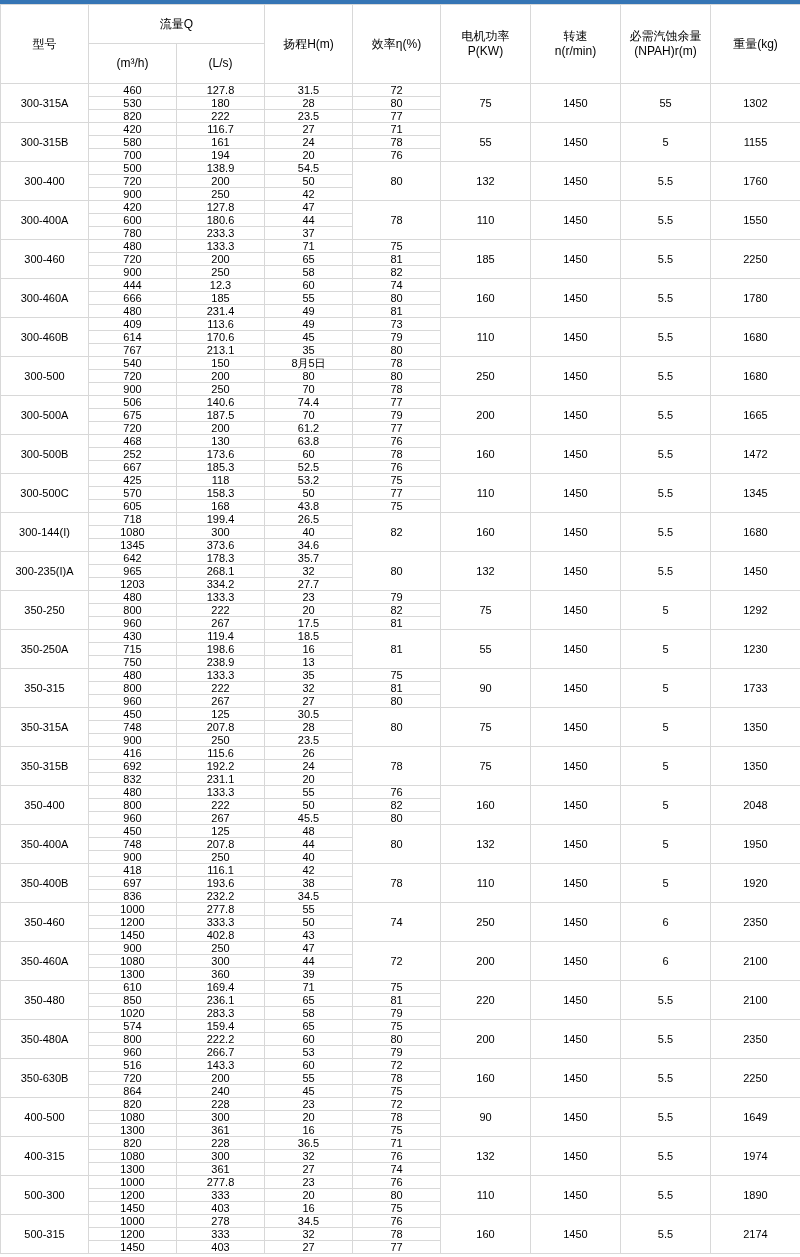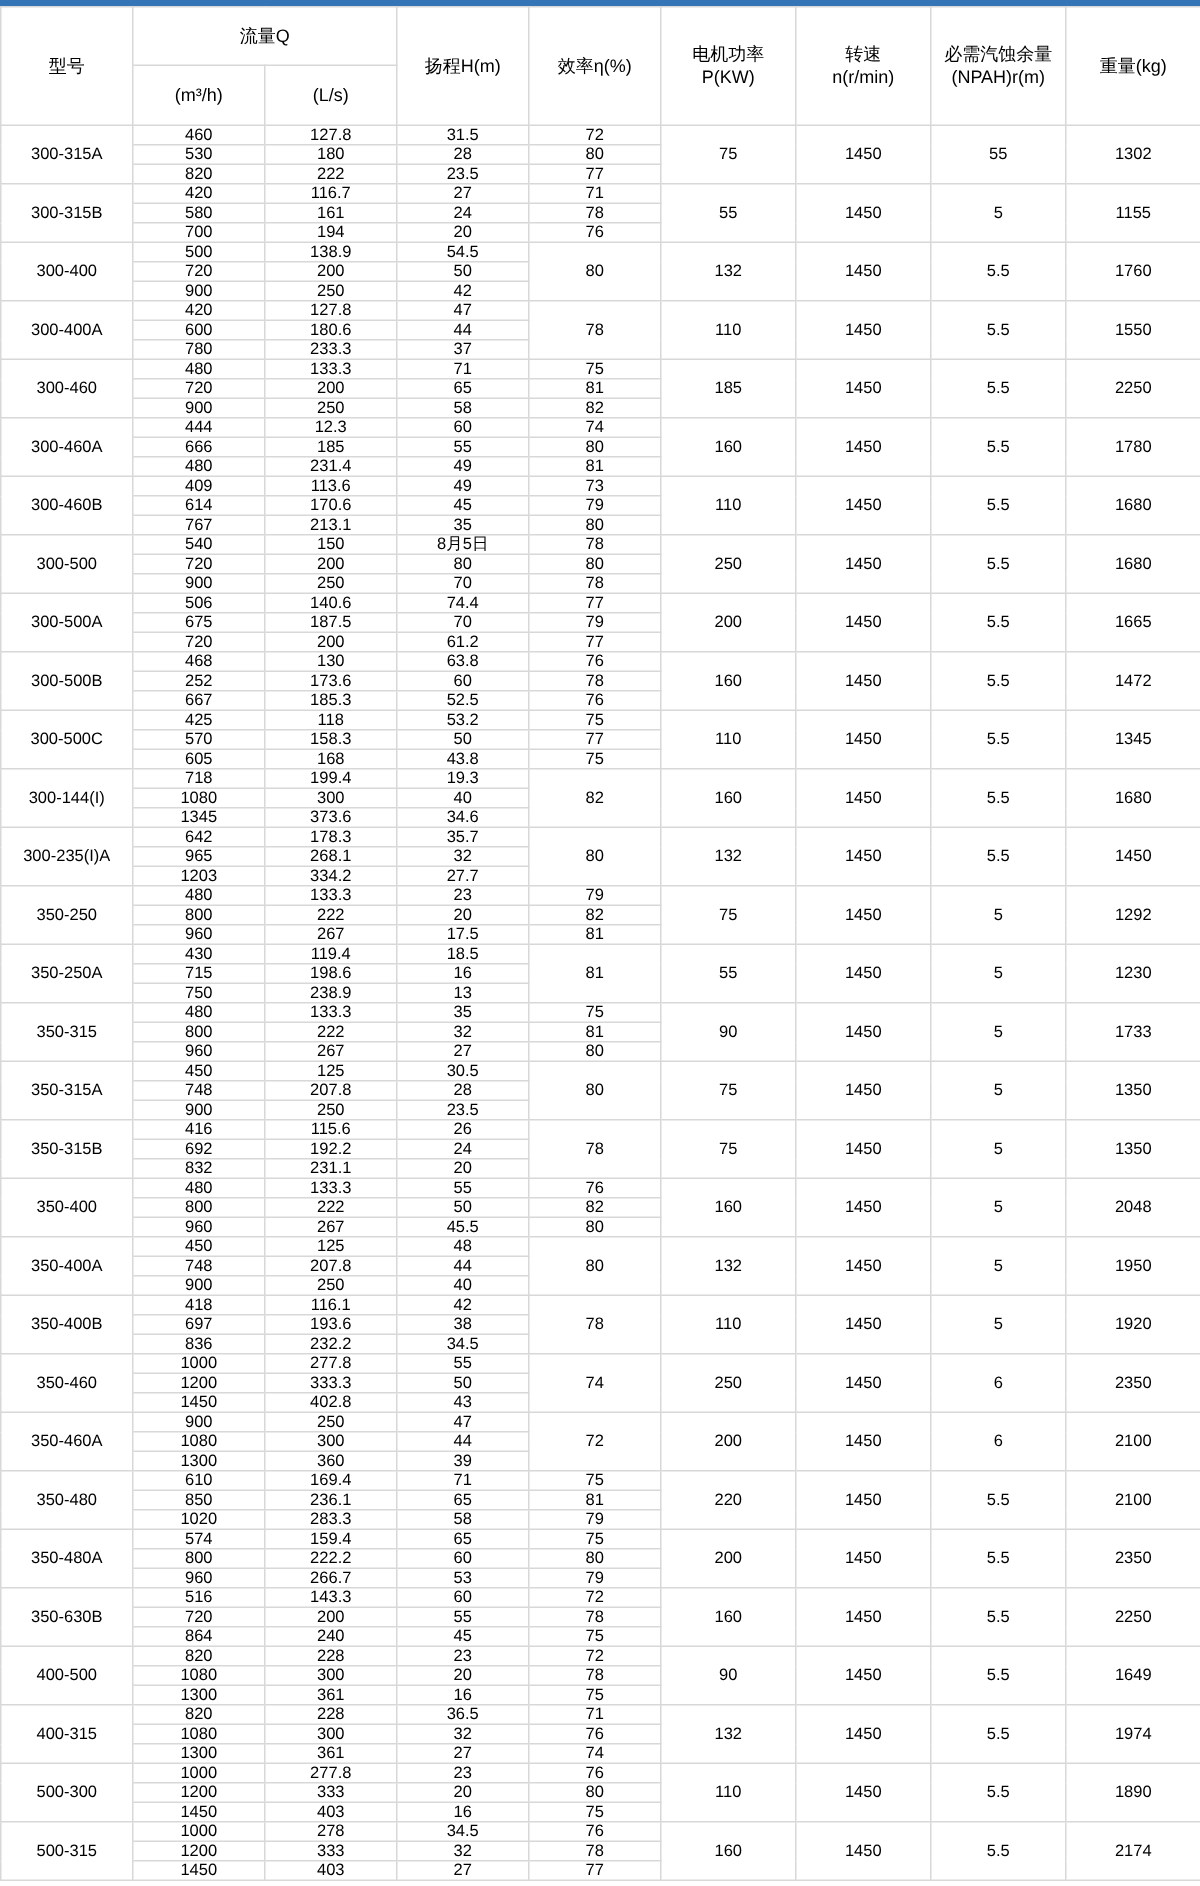--- a/index.html
+++ b/index.html
@@ -336,21 +336,21 @@
       <tr>
         <td>605</td>
         <td>168</td>
         <td>43.8</td>
         <td>75</td>
       </tr>
       <tr class="group-start">
         <td rowspan="3" class="span-cell">300-144(I)</td>
         <td>718</td>
         <td>199.4</td>
-        <td>19.3</td>
+        <td>26.5</td>
         <td rowspan="3" class="span-cell">82</td>
         <td rowspan="3" class="span-cell">160</td>
         <td rowspan="3" class="span-cell">1450</td>
         <td rowspan="3" class="span-cell">5.5</td>
         <td rowspan="3" class="span-cell">1680</td>
       </tr>
       <tr>
         <td>1080</td>
         <td>300</td>
         <td>40</td>

